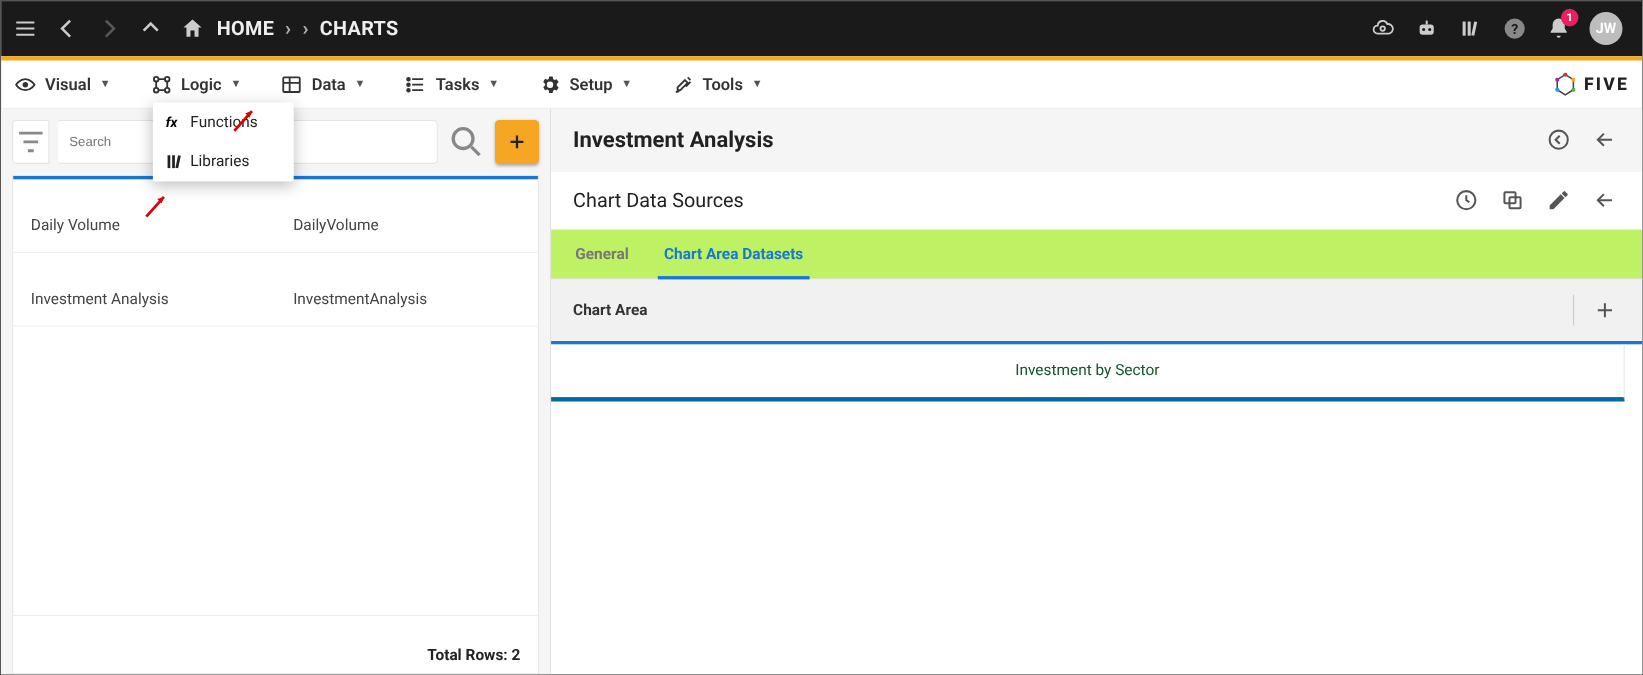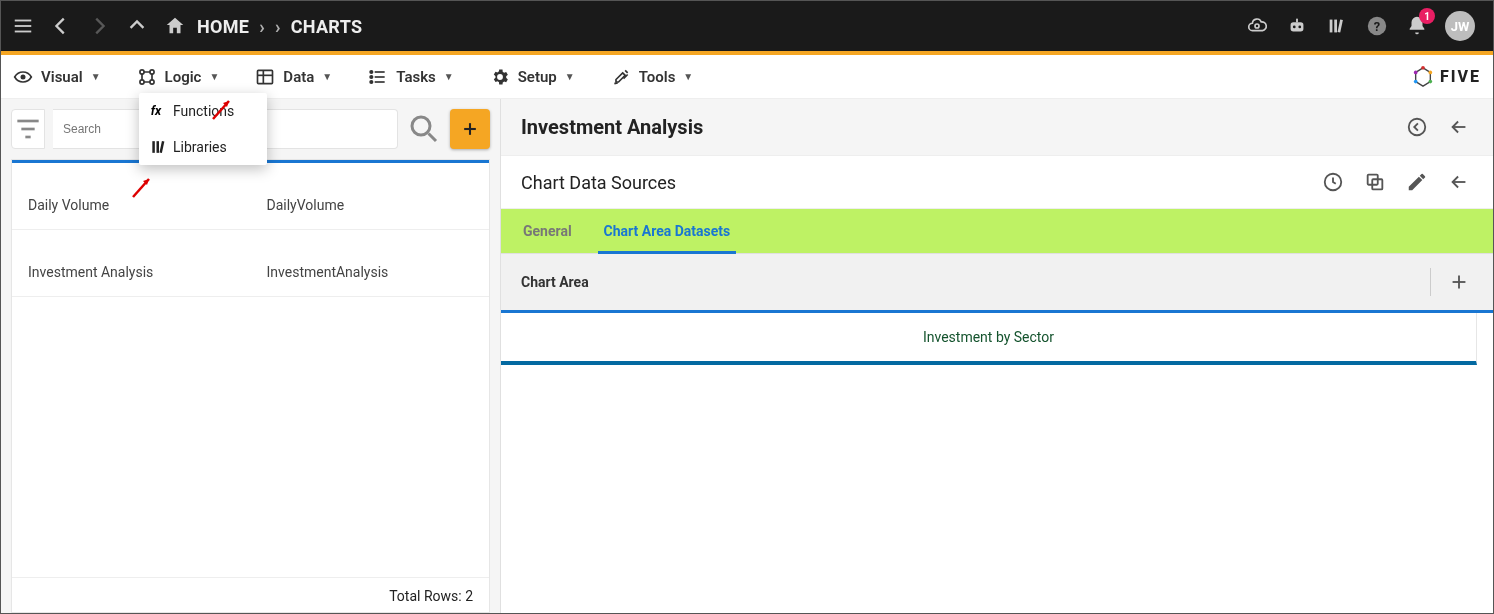--- a/index.html
+++ b/index.html
@@ -56,21 +56,21 @@
   
   .tbl { background:#fff; margin:0 10px; border:1px solid #e6e6e6; flex:1; display:flex; flex-direction:column;}
   .tbl-head { display:flex; background:#f0f0f0; font-weight:700; font-size:14px; color:#222; border-bottom:1px solid #ddd;}
   .tbl-head > div { padding:14px 16px; }
   .col-title { width:50%; }
   .col-action { width:50%; }
   .tbl-accent { height:3px; background:#1976d2;}
   .tbl-row { display:flex; font-size:14px; color:#444; border-bottom:1px solid #eee; cursor:pointer;}
   .tbl-row > div { padding:16px;margin-top:18px; }
   .tbl-body { flex:1; overflow:auto; }
-  .tbl-foot { text-align:right; padding:10px 16px 8px; font-weight:400; font-size:14px; color:#222; background:#fff; border-top:1px solid #eee;}
+  .tbl-foot { text-align:right; padding:28px 16px 8px; font-weight:700; font-size:14px; color:#222; background:#fff; border-top:1px solid #eee;}
 
   
   .rhead { display:flex; align-items:center; padding:14px 20px; font-size:20px; font-weight:700; color:#222; background:#f5f5f5;}
   .rhead .spacer { flex:1;}
   .ricon { width:28px; height:28px; display:flex; align-items:center; justify-content:center; cursor:pointer; color:#555; margin-left:14px;}
   .ricon svg { width:22px; height:22px;}
 
   .rsub { display:flex; align-items:center; padding:12px 20px; font-size:18px; font-weight:400; color:#222; background:#fff; border-top:1px solid #eee; border-bottom:1px solid #eee;}
   .rsub .spacer{flex:1;}
 

